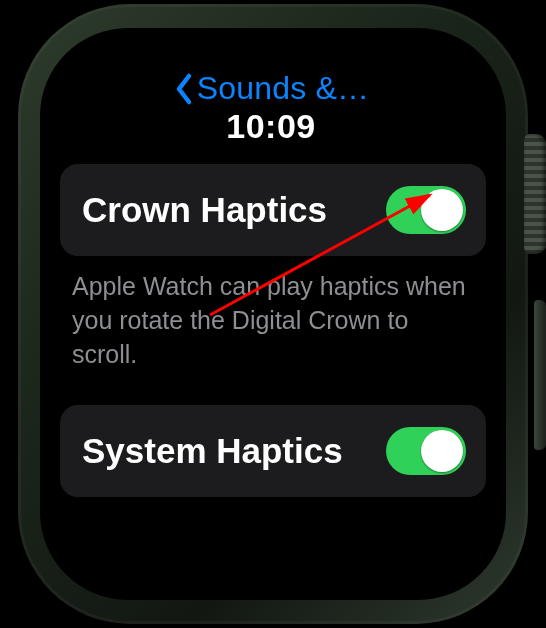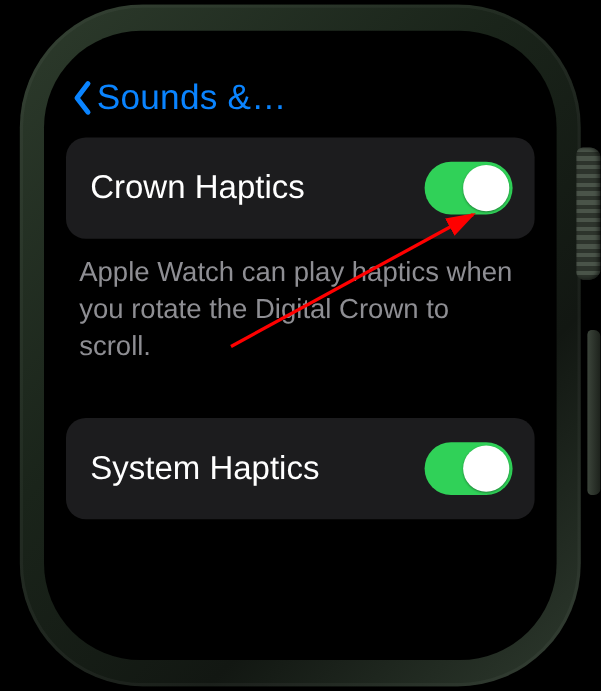--- a/index.html
+++ b/index.html
@@ -49,20 +49,21 @@
     background: #000;
     border-radius: 88px;
     padding: 42px 20px 20px 20px;
     overflow: hidden;
   }
   .status-bar {
     display: flex;
     align-items: center;
     justify-content: space-between;
     padding: 0 8px 18px 4px;
+    flex-direction: column;
   }
   .back-nav {
     display: flex;
     align-items: center;
     gap: 2px;
     color: #0a84ff;
     font-size: 32px;
     font-weight: 500;
     max-width: 300px;
     white-space: nowrap;
@@ -82,22 +83,22 @@
   .cell {
     background: #1c1c1e;
     border-radius: 18px;
     padding: 22px 20px 22px 22px;
     display: flex;
     align-items: center;
     justify-content: space-between;
   }
   .cell-title {
     color: #fff;
-    font-size: 30px;
-    font-weight: 400;
+    font-size: 35px;
+    font-weight: 700;
   }
   .toggle {
     width: 80px;
     height: 48px;
     background: #30d158;
     border-radius: 24px;
     position: relative;
     cursor: pointer;
     flex-shrink: 0;
   }
@@ -110,21 +111,21 @@
     background: #fff;
     border-radius: 50%;
     box-shadow: 0 1px 2px rgba(0,0,0,.4);
   }
   .footer {
     color: #8e8e93;
     font-size: 25px;
     line-height: 1.35;
     padding: 14px 10px 28px 12px;
   }
-  .group2 { margin-top: 20px; }
+  .group2 { margin-top: 6px; }
   
   .arrow {
     position: absolute;
     pointer-events: none;
   }
 </style>
 </head>
 <body>
 
 <div class="watch-case"></div>
@@ -135,20 +136,21 @@
 
   <div class="status-bar">
     <div class="back-nav">
       <span class="chevron">
         <svg width="22" height="34" viewBox="0 0 22 34">
           <polyline points="16,4 6,17 16,30" fill="none" stroke="#0a84ff" stroke-width="4.5" stroke-linecap="round" stroke-linejoin="round"></polyline>
         </svg>
       </span>
       <span class="back-title">Sounds &amp;…</span>
     </div>
+    <div class="time">10:09</div>
   </div>
 
   <div class="cell">
     <span class="cell-title">Crown Haptics</span>
     <div class="toggle">
       <div class="knob"></div>
     </div>
   </div>
   <div class="footer">Apple Watch can play hap­tics when you rotate the Digital Crown to scroll.</div>
 

